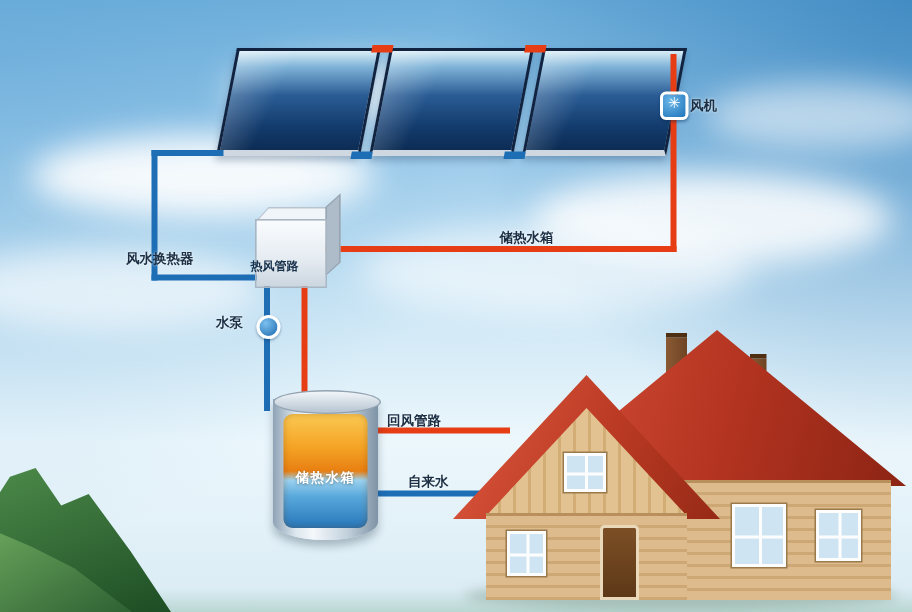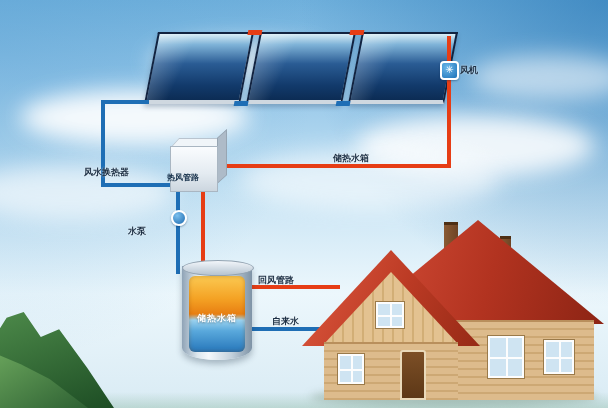--- a/index.html
+++ b/index.html
@@ -134,21 +134,21 @@
 
   <div class="fan">✳</div>
   <div class="lbl" style="left:460px;top:64px;">风机</div>
 
   <div class="hx-top"></div>
   <div class="hx-side"></div>
   <div class="hx-front"></div>
   <div class="hx-label">热风管路</div>
 
   <div class="pump"></div>
-  <div class="lbl" style="left:128px;top:209px;margin-top:16px;">水泵</div>
+  <div class="lbl" style="left:144px;top:209px;">水泵</div>
 
   <div class="tank-body"></div>
   <div class="tank-top"></div>
   <div class="tank-water"></div>
   <div class="tank-label">储热水箱</div>
 
   <div class="lbl" style="left:84px;top:166px;">风水换热器</div>
   <div class="lbl" style="left:333px;top:152px;">储热水箱</div>
   <div class="lbl" style="left:258px;top:274px;">回风管路</div>
   <div class="lbl" style="left:272px;top:315px;">自来水</div>

